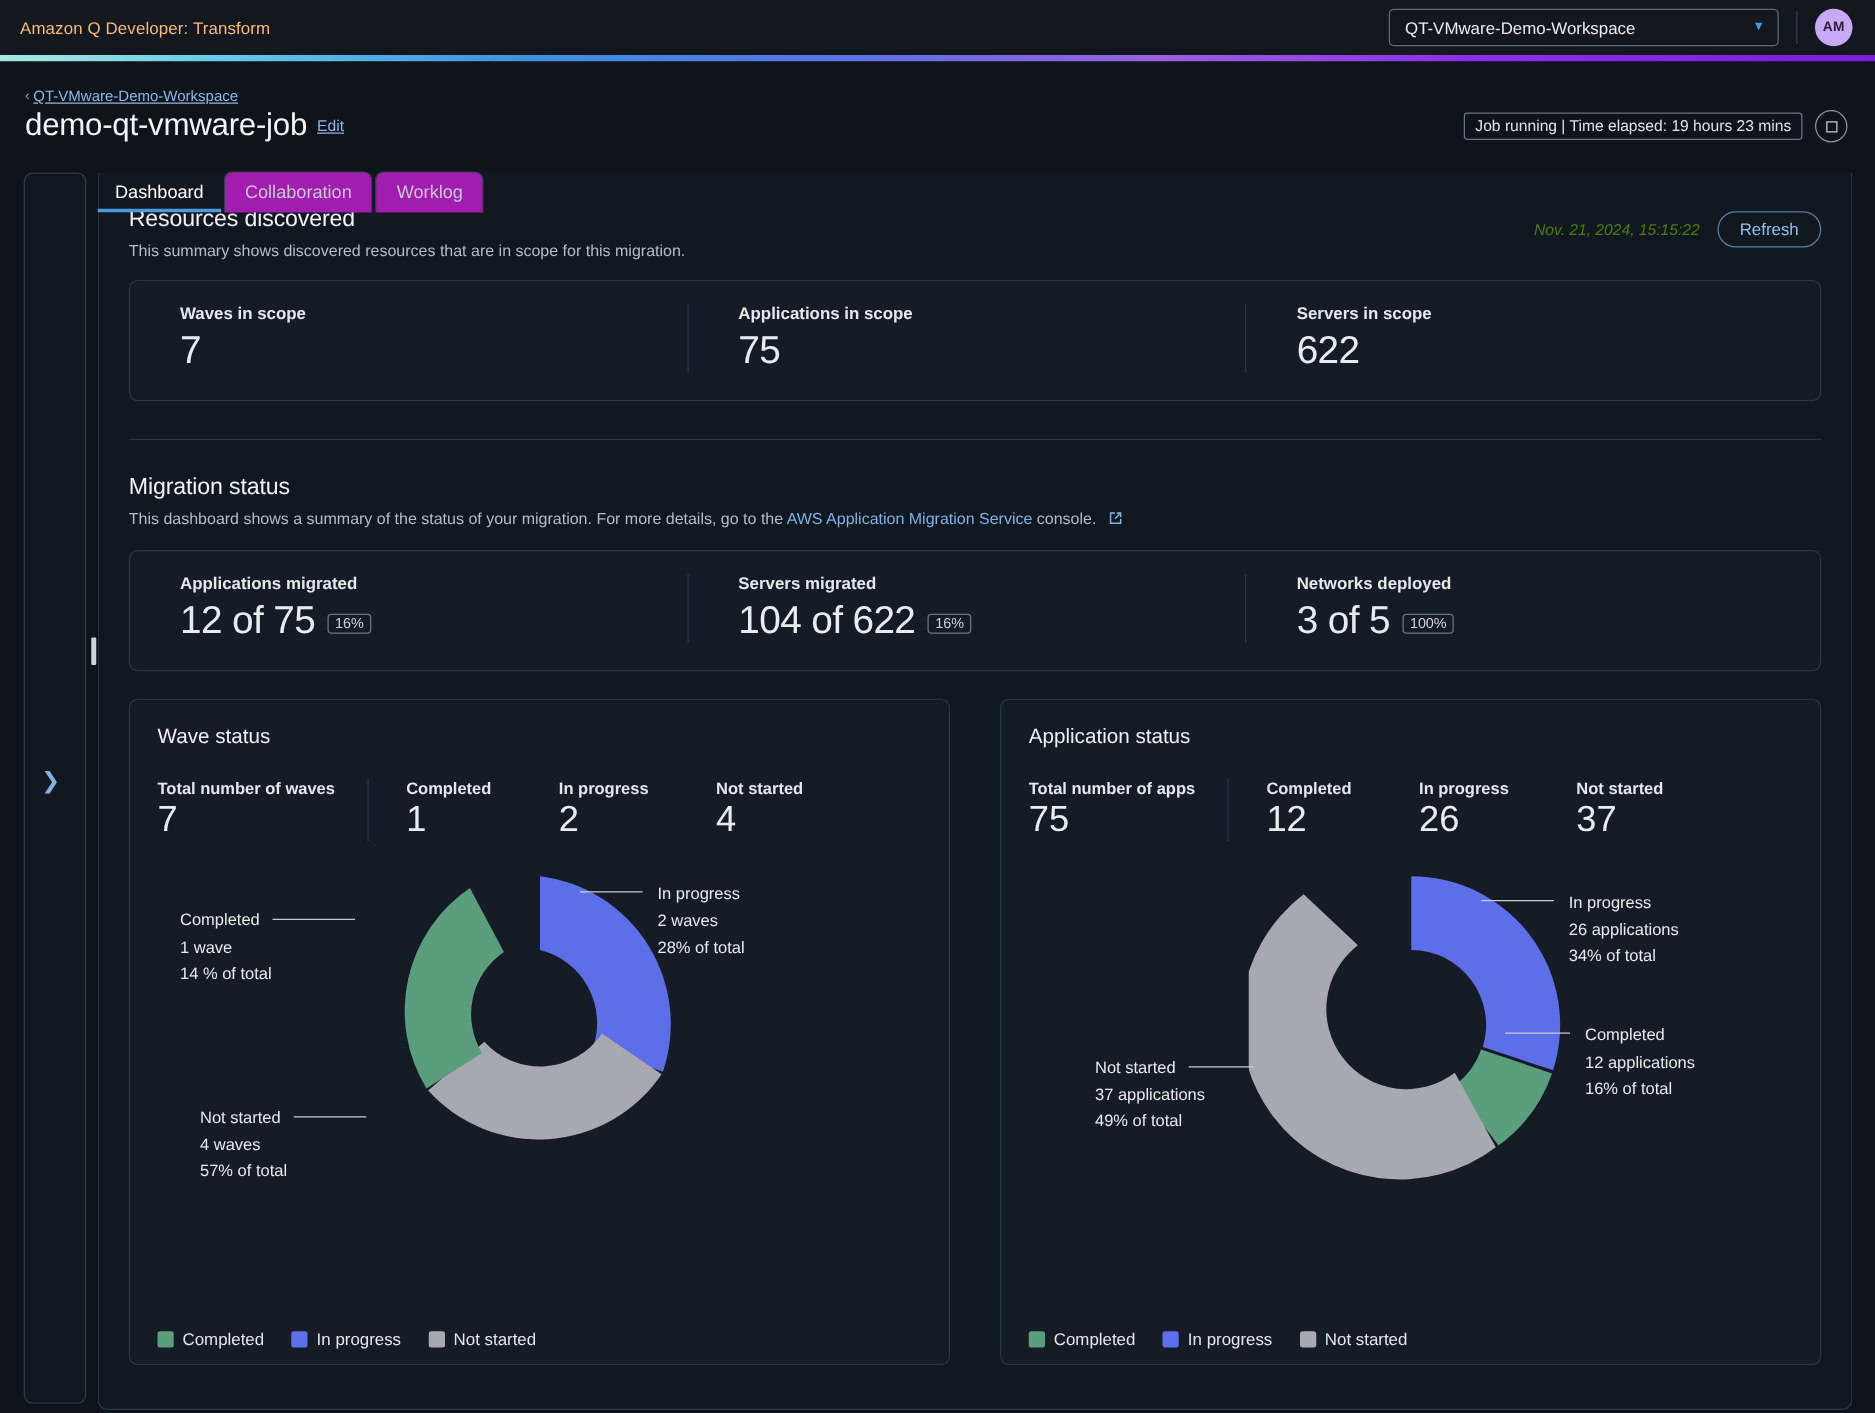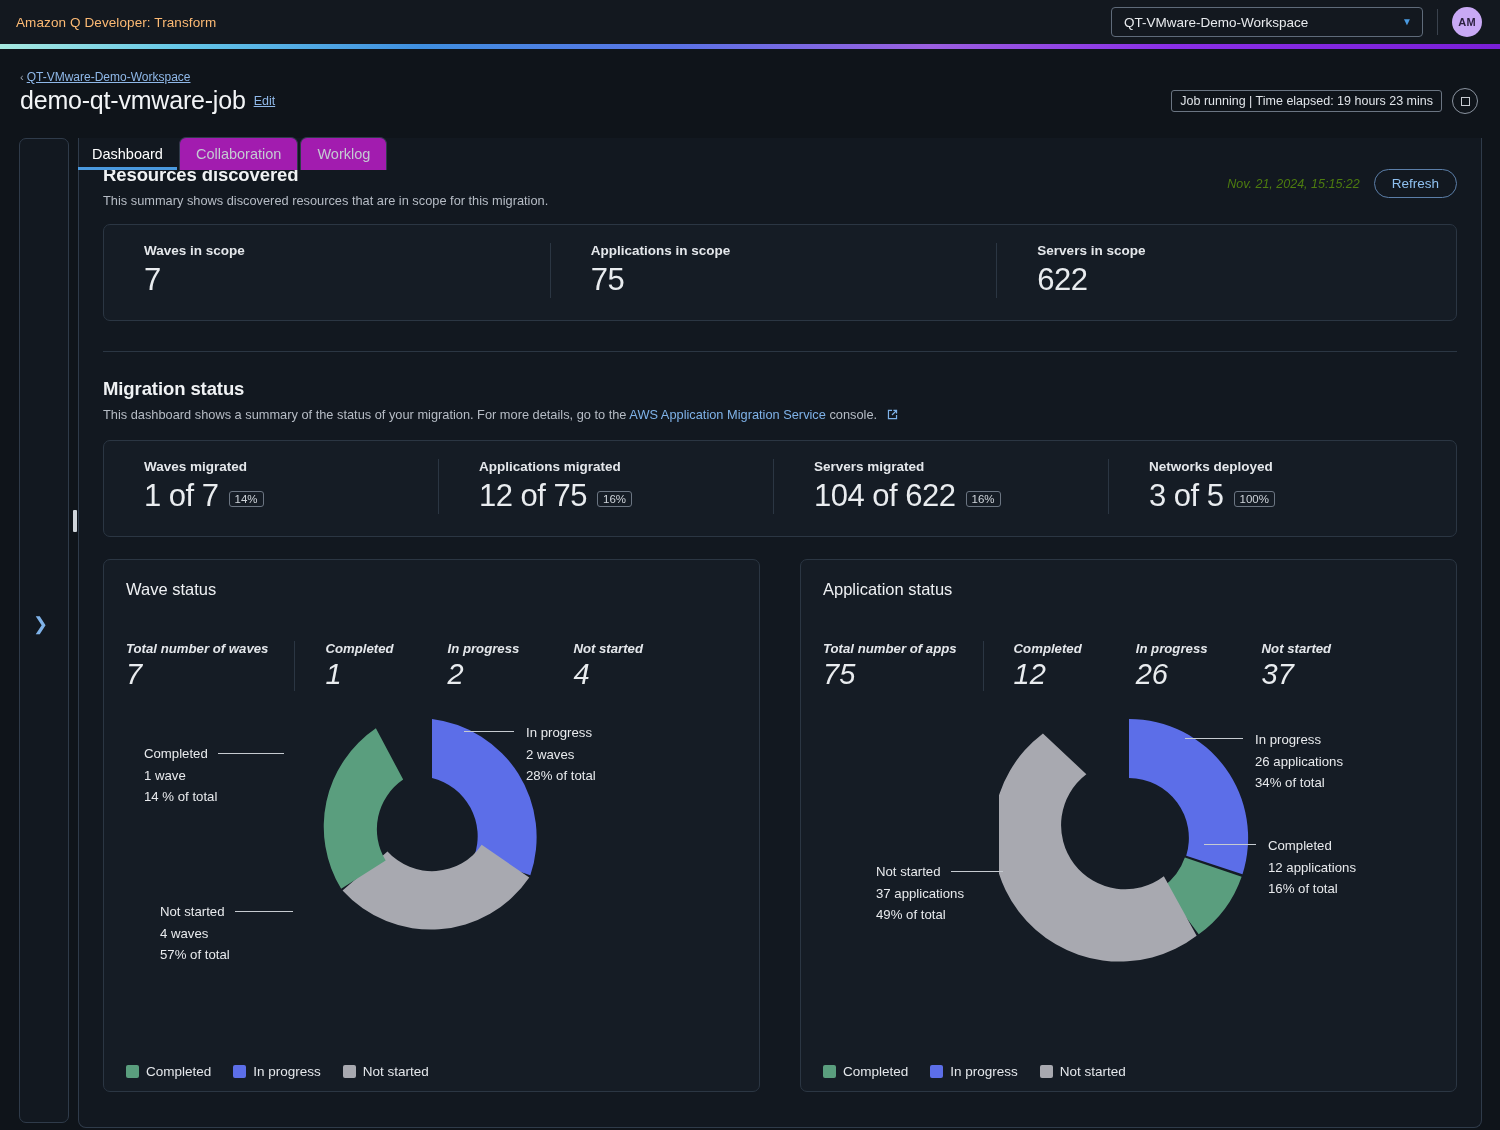--- a/index.html
+++ b/index.html
@@ -113,21 +113,21 @@
     color:#ffffff; font-weight:normal;
     border:none; background:transparent;
     box-shadow: inset 0 -3px 0 #4a9ae0;
     padding:0 14px;
   }
 
   .content { padding: 26px 24px 0 24px; }
 
   
   .sec-head-row { display:flex; align-items:flex-start; justify-content:space-between; }
-  .sec-title { font-size:18.5px; color:#f0f2f4; font-weight:bold; letter-spacing:-.1px; }
+  .sec-title { font-size:18.5px; color:#f0f2f4; font-weight:normal; letter-spacing:-.1px; }
   .sec-sub { font-size:12.8px; color:#b6bcc5; margin-top:7px; }
   .sec-sub a { color:#7fb2e8; text-decoration:none; }
   .ext-icon { display:inline-block; vertical-align:-2px; margin-left:5px; }
   .refresh-row { display:flex; align-items:center; gap:14px; padding-top:5px; }
   .refresh-ts { font-size:12.5px; font-style:italic; color:#4d7c0f; white-space:nowrap; }
   .refresh-btn {
     border:1px solid #5b7ea8; border-radius:17px;
     padding:6px 17px; font-size:13.5px; color:#8fc0f0;
     background:transparent; cursor:pointer;
     font-family:"Liberation Sans", sans-serif;
@@ -157,21 +157,21 @@
   
   .chart-row { display:flex; gap:40px; margin-top:22px; }
   .chart-card {
     flex:1;
     border:1px solid #2b3643; border-radius:7px;
     background:#151c25;
     padding: 20px 22px 16px 22px;
     position:relative; min-height:533px;
   }
   .chart-title { font-size:16.5px; color:#eef0f3; font-weight:400; }
-  .chart-stats { display:flex; margin-top:42px;font-style:italic; }
+  .chart-stats { display:flex; margin-top:24px; }
   .chart-stat { padding-right:22px; }
   .chart-stat.first { padding-right:26px; border-right:1px solid #2b3643; }
   .chart-stat.gap2 { padding-left:30px; }
   .chart-stat.gap3 { padding-left:32px; }
   .chart-stat.gap4 { padding-left:32px; }
   .cs-label { font-size:13.2px; color:#e4e7eb; font-weight:bold; white-space:nowrap; }
   .cs-value { font-size:29px; color:#e9ecef; font-weight:300; margin-top:2px; }
 
   .donut-area { position:relative; height:300px; margin-top:16px; }
   .donut-svg { position:absolute; left:50%; transform:translateX(-50%); top:0; }
@@ -271,27 +271,20 @@
             <svg width="13" height="13" viewBox="0 0 14 14">
                 <path d="M2 2h4.5v1.3H3.3v7.4h7.4V7.5H12V12H2V2z" fill="#7fb2e8"></path>
                 <path d="M8 2h4v4h-1.3V4.2L6.9 8 6 7.1l3.8-3.8H8V2z" fill="#7fb2e8"></path>
               </svg>
           </span>
         </div>
       </div>
 
       <div class="stat-card">
         <div class="stat-cell">
-          <div class="stat-label">Waves migrated</div>
-          <div class="stat-value-row">
-            <span class="stat-value">1 of 7</span>
-            <span class="pct-badge">14%</span>
-          </div>
-        </div>
-        <div class="stat-cell">
           <div class="stat-label">Applications migrated</div>
           <div class="stat-value-row">
             <span class="stat-value">12 of 75</span>
             <span class="pct-badge">16%</span>
           </div>
         </div>
         <div class="stat-cell">
           <div class="stat-label">Servers migrated</div>
           <div class="stat-value-row">
             <span class="stat-value">104 of 622</span>

